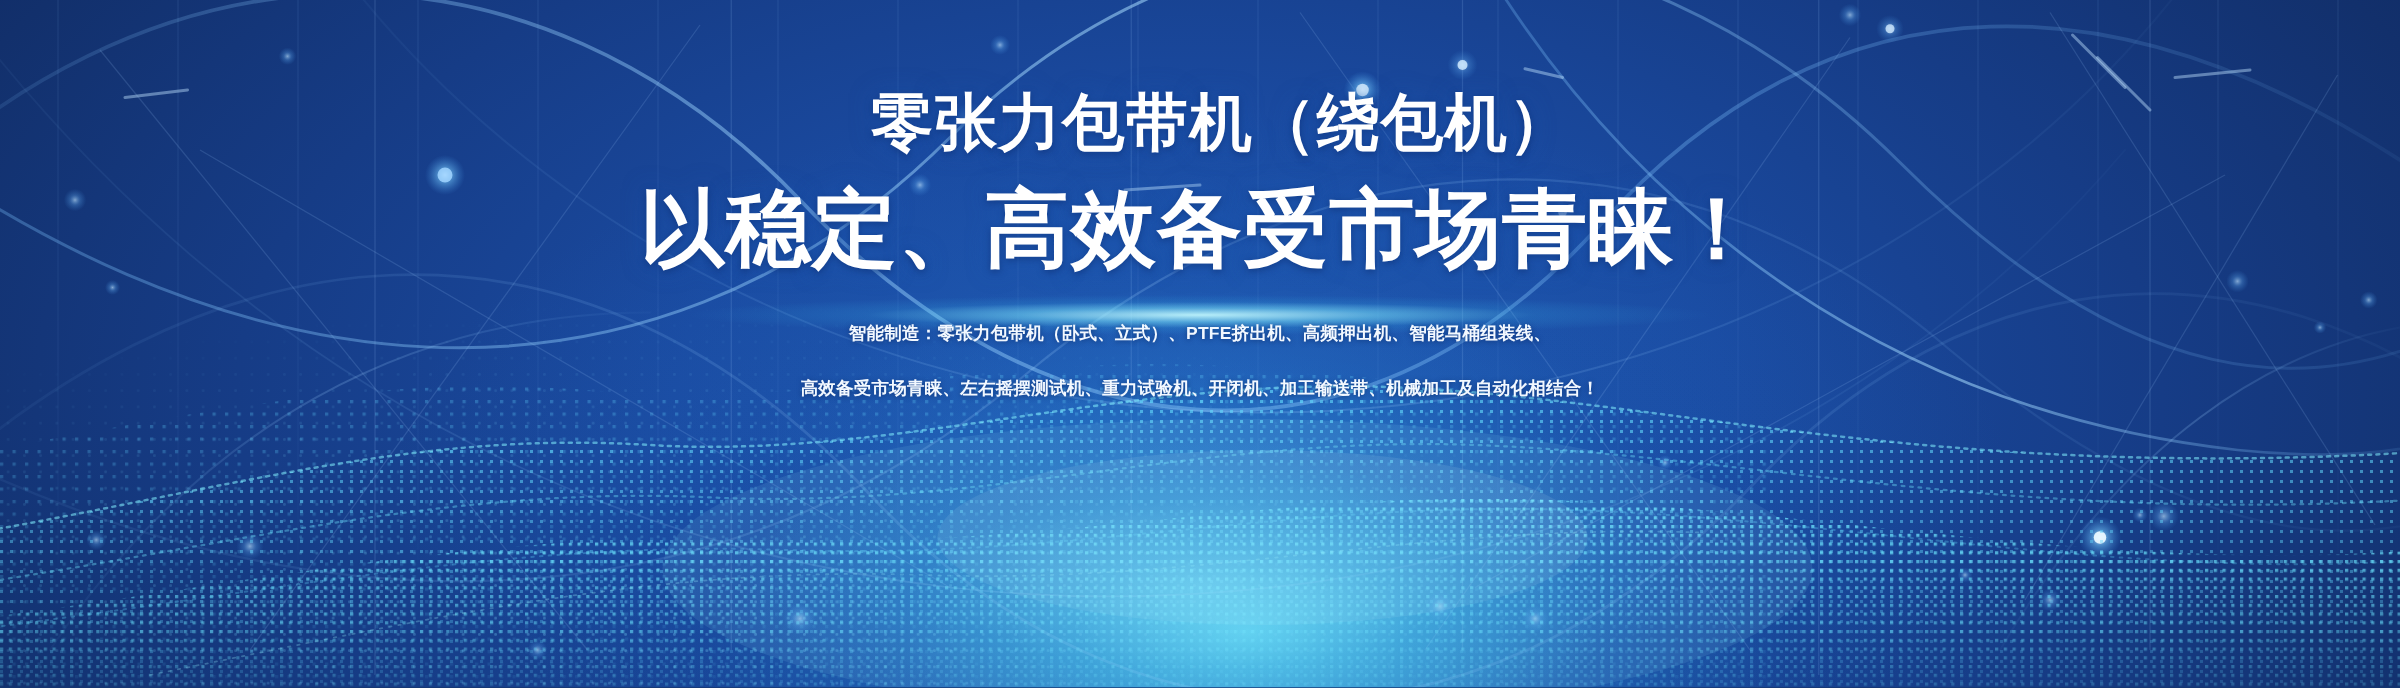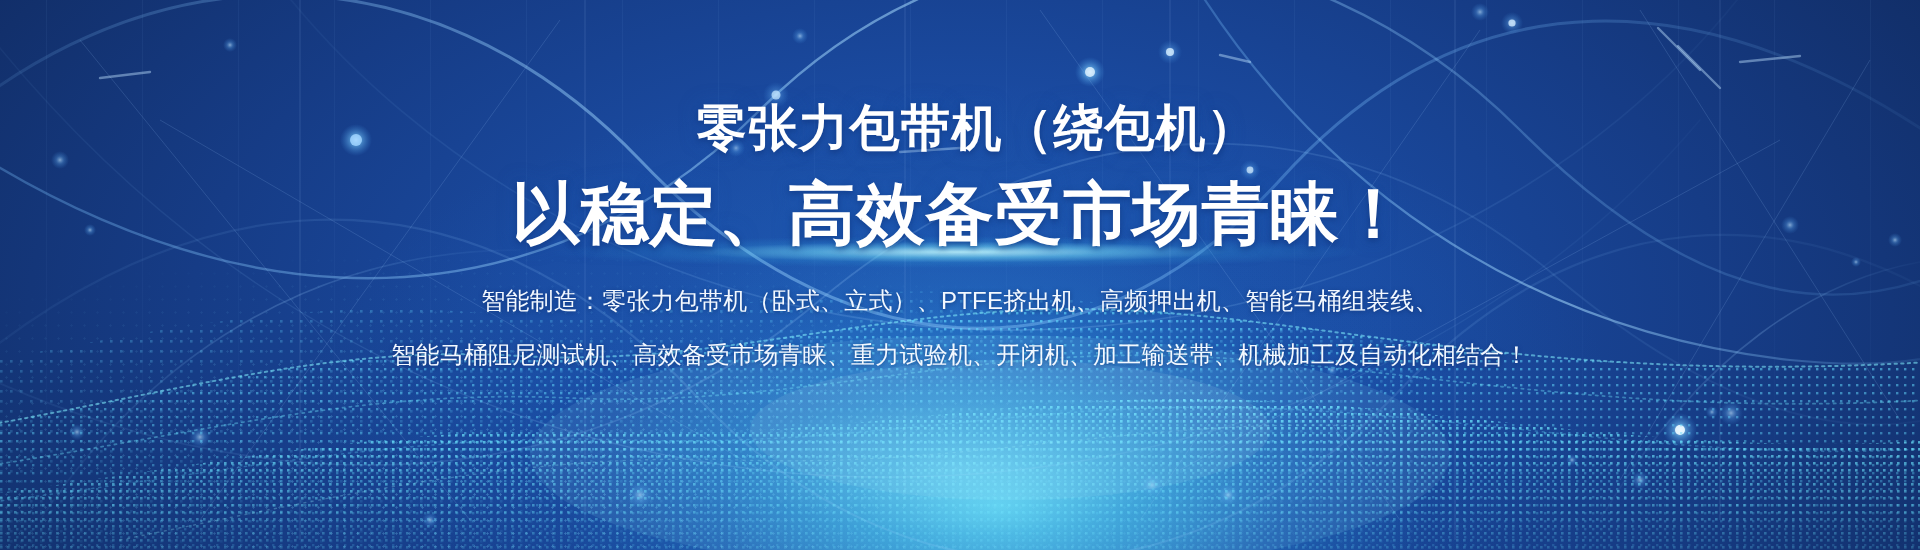--- a/index.html
+++ b/index.html
@@ -87,27 +87,27 @@
     color: #ffffff;
     font-weight: 700;
     font-size: 50px;
     line-height: 1;
     letter-spacing: 1px;
     text-shadow:
       0 0 18px rgba(30,90,180,0.55),
       0 2px 6px rgba(10,35,95,0.55);
     white-space: nowrap;
   }
-  #title1 { margin-top: 103px; padding-left: 34px; }
+  #title1 { margin-top: 73px; padding-left: 34px; }
   #title2 { margin-top: 26px; font-size: 68px; }
 
   .sub-line {
     color: #f2f8ff;
-    font-weight: 400;
-    font-size: 24px;
+    font-weight: 700;
+    font-size: 14px;
     line-height: 1;
     letter-spacing: 0.2px;
     text-shadow: 0 1px 4px rgba(10,40,100,0.65);
     white-space: nowrap;
   }
   #sub1 { margin-top: 42px; }
   #sub2 { margin-top: 30px; }
 </style>
 </head>
 <body>
@@ -280,16 +280,16 @@
   <div class="glowband"></div>
   <div class="centerglow"></div>
 
   <div class="content">
     <div id="title1" class="title-line">零张力包带机（绕包机）</div>
 
     <div id="title2" class="title-line">以稳定、高效备受市场青睐！</div>
 
     <div id="sub1" class="sub-line">智能制造：零张力包带机（卧式、立式）、PTFE挤出机、高频押出机、智能马桶组装线、</div>
 
-    <div id="sub2" class="sub-line">智能马桶阻尼测试机、高效备受市场青睐、重力试验机、开闭机、加工输送带、机械加工及自动化相结合！</div>
+    <div id="sub2" class="sub-line">高效备受市场青睐、左右摇摆测试机、重力试验机、开闭机、加工输送带、机械加工及自动化相结合！</div>
   </div>
 
 </div>
 
 </body></html>

